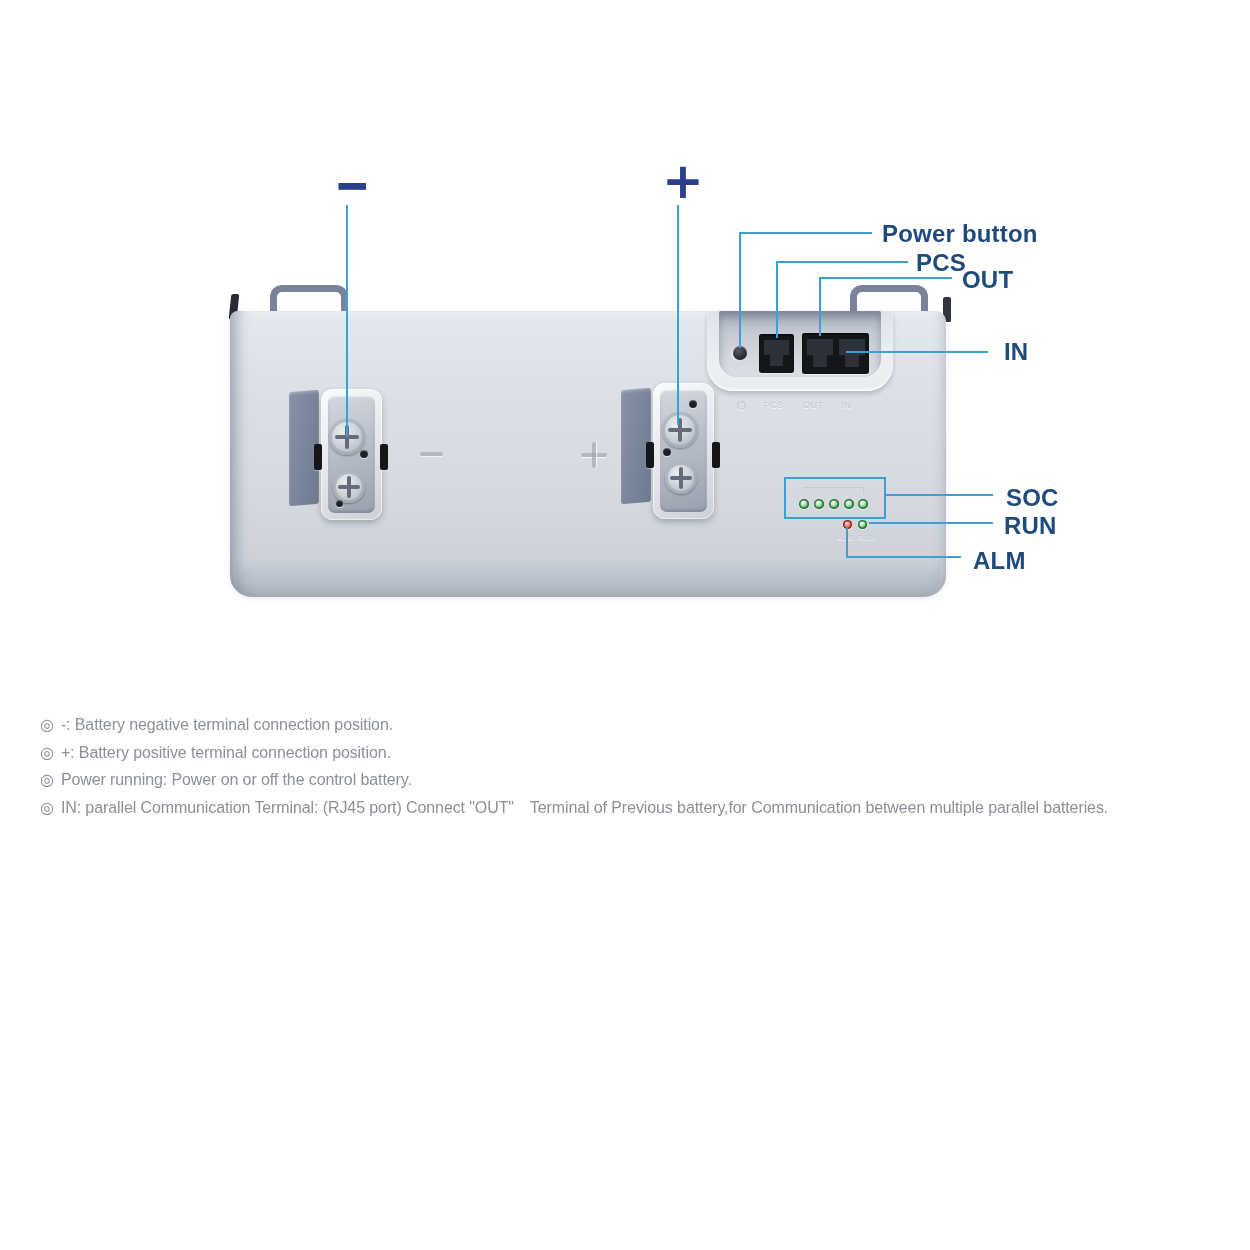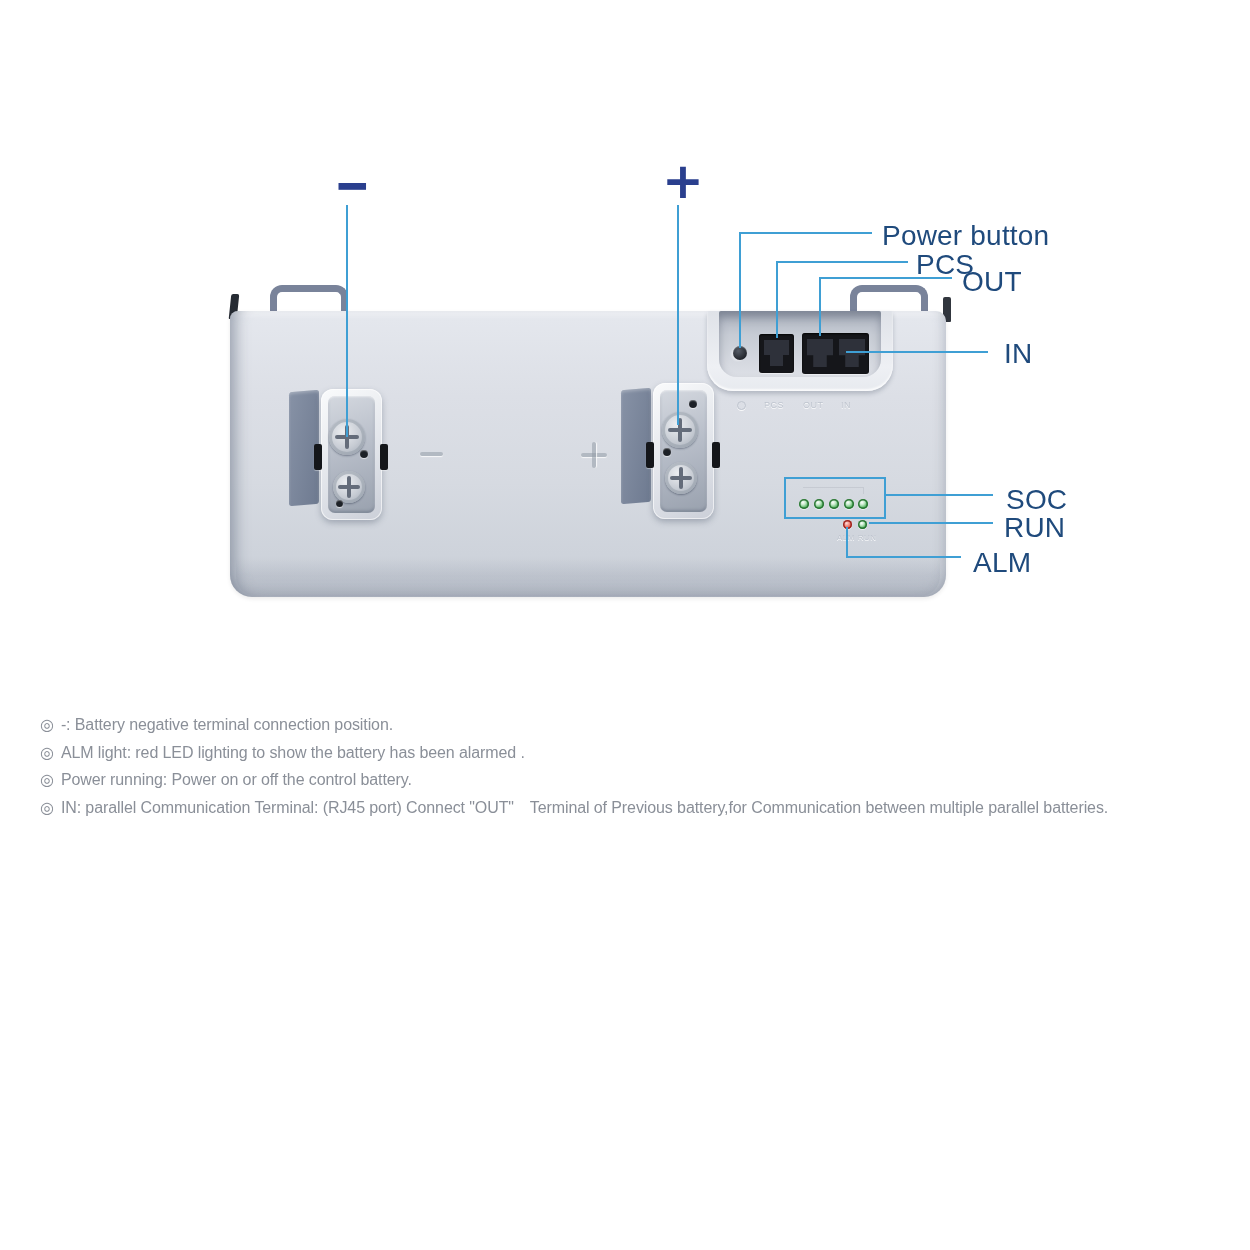--- a/index.html
+++ b/index.html
@@ -8,21 +8,21 @@
     overflow:hidden; font-family:"Liberation Sans", sans-serif;
   }
 
   
   .sym { position:absolute; color:#2a3f8e; font-weight:900; font-family:"DejaVu Sans",sans-serif; z-index:7; }
   .sym-minus { left:334px; top:163px; font-size:44px; line-height:44px; transform:scaleY(1.35); }
   .sym-plus  { left:662px; top:156px; font-size:50px; line-height:50px; }
 
   
   .line { position:absolute; background:#3f9fd4; z-index:6; }
-  .lbl  { position:absolute; color:#1f4a7c; font-weight:normal; font-size:28px; letter-spacing:.2px; z-index:7; white-space:nowrap; }
+  .lbl  { position:absolute; color:#1f4a7c; font-weight:bold; font-size:24px; letter-spacing:.2px; z-index:7; white-space:nowrap; }
 
   
   .handle { position:absolute; width:64px; height:34px; border:7px solid #79839a; border-bottom:none;
             border-radius:12px 12px 0 0; z-index:1; box-shadow: inset 0 2px 2px rgba(255,255,255,.5); }
   .tab { position:absolute; width:8px; height:25px; background:#262b33; border-radius:2px 2px 1px 1px; z-index:1; }
   .dev-body { position:absolute; left:230px; top:311px; width:716px; height:286px; z-index:2;
     border-radius:8px 10px 22px 22px;
     background: linear-gradient(180deg,#f1f3f6 0,#e4e7ed 8px,#dcdfe6 30%,#d6dae1 60%,#ced3db 85%,#c4c9d2 100%);
     box-shadow: inset 16px 0 14px -10px rgba(108,118,136,.55),
                 inset -10px 0 12px -8px rgba(108,118,136,.30),
@@ -185,16 +185,16 @@
 <span class="lbl" style="left:882px; top:220px;">Power button</span>
 <span class="lbl" style="left:916px; top:249px;">PCS</span>
 <span class="lbl" style="left:962px; top:266px;">OUT</span>
 <span class="lbl" style="left:1004px; top:338px;">IN</span>
 <span class="lbl" style="left:1006px; top:484px;">SOC</span>
 <span class="lbl" style="left:1004px; top:512px;">RUN</span>
 <span class="lbl" style="left:973px; top:547px;">ALM</span>
 
 <div class="notes">
   <p class="note"><span class="bullet">◎</span><span>-: Battery negative terminal connection position.</span></p>
-  <p class="note"><span class="bullet">◎</span><span>ALM light: red LED lighting to show the battery has been alarmed .</span></p>
+  <p class="note"><span class="bullet">◎</span><span>+: Battery positive terminal connection position.</span></p>
   <p class="note"><span class="bullet">◎</span><span>Power running: Power on or off the control battery.</span></p>
   <p class="note"><span class="bullet">◎</span><span>IN: parallel Communication Terminal: (RJ45 port) Connect "OUT"　Terminal of Previous battery,for Communication between multiple parallel batteries.</span></p>
 </div>
 
 </body></html>

